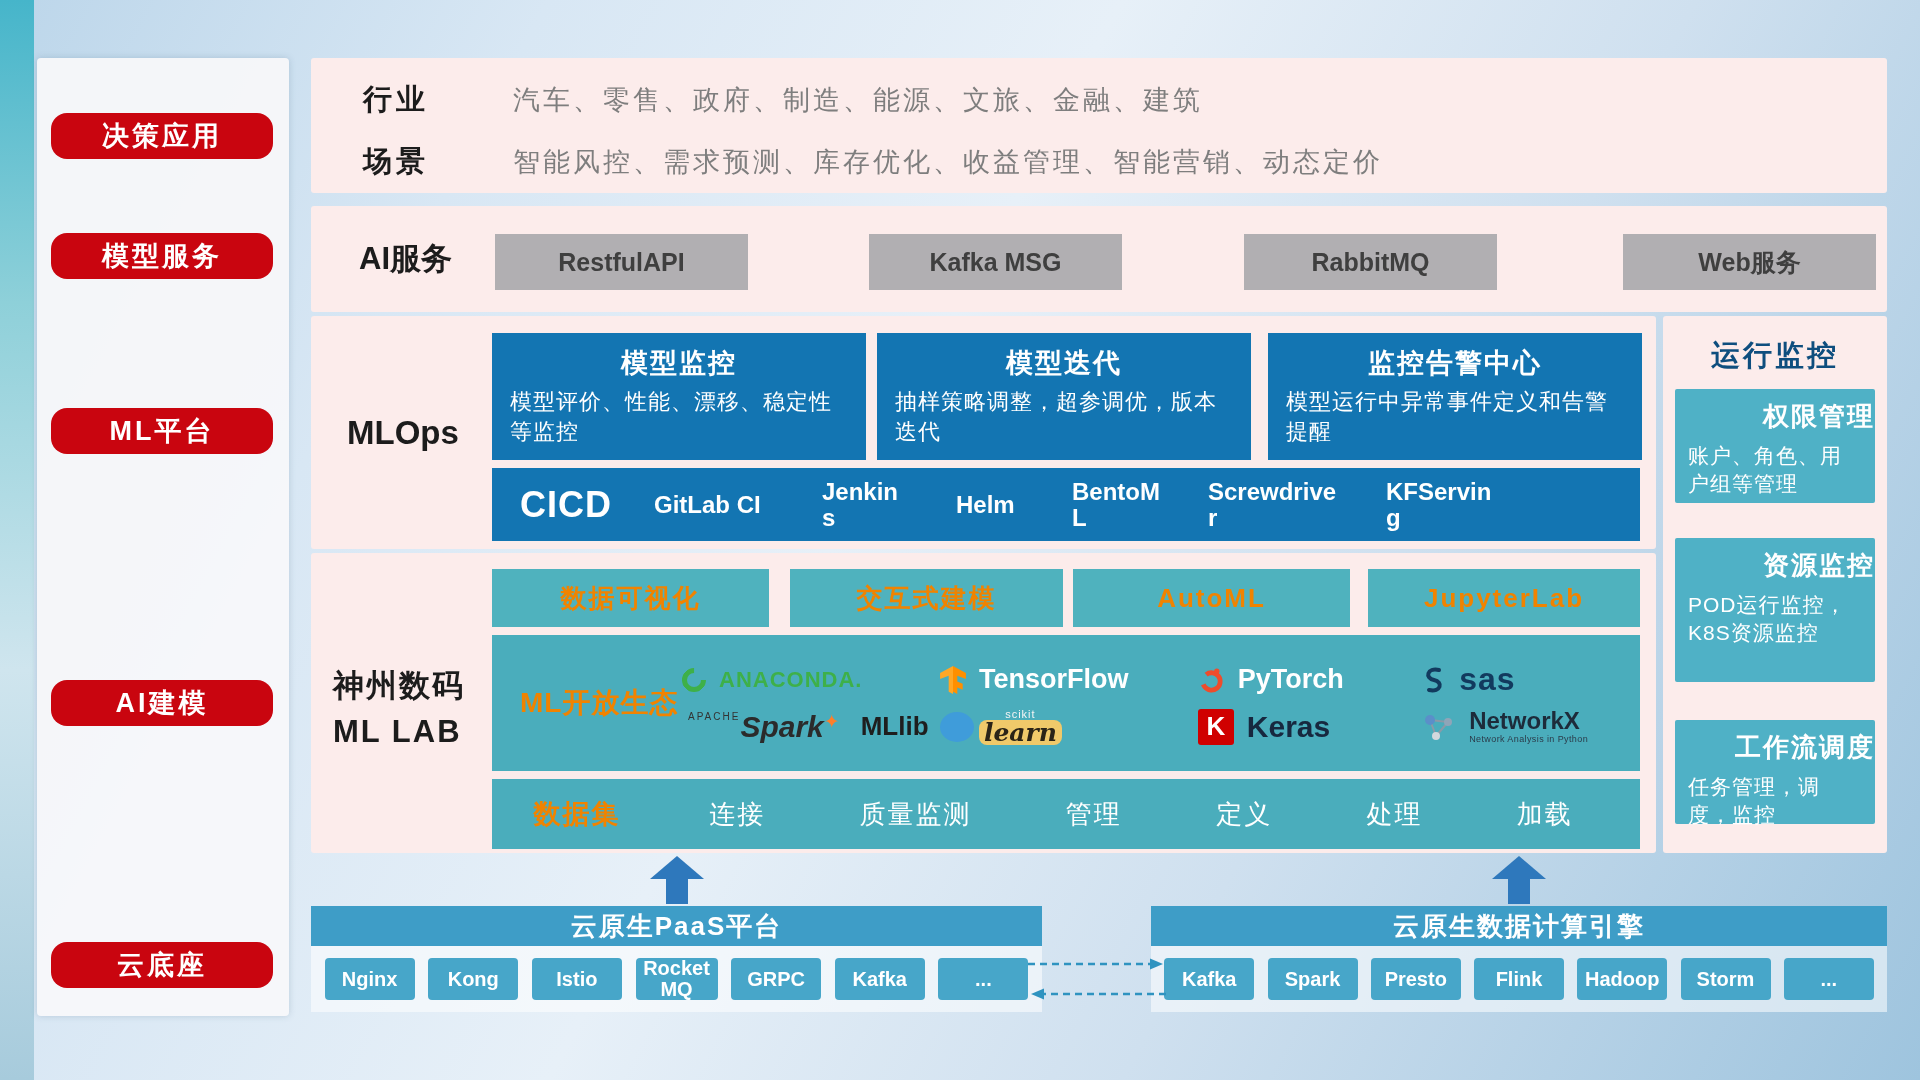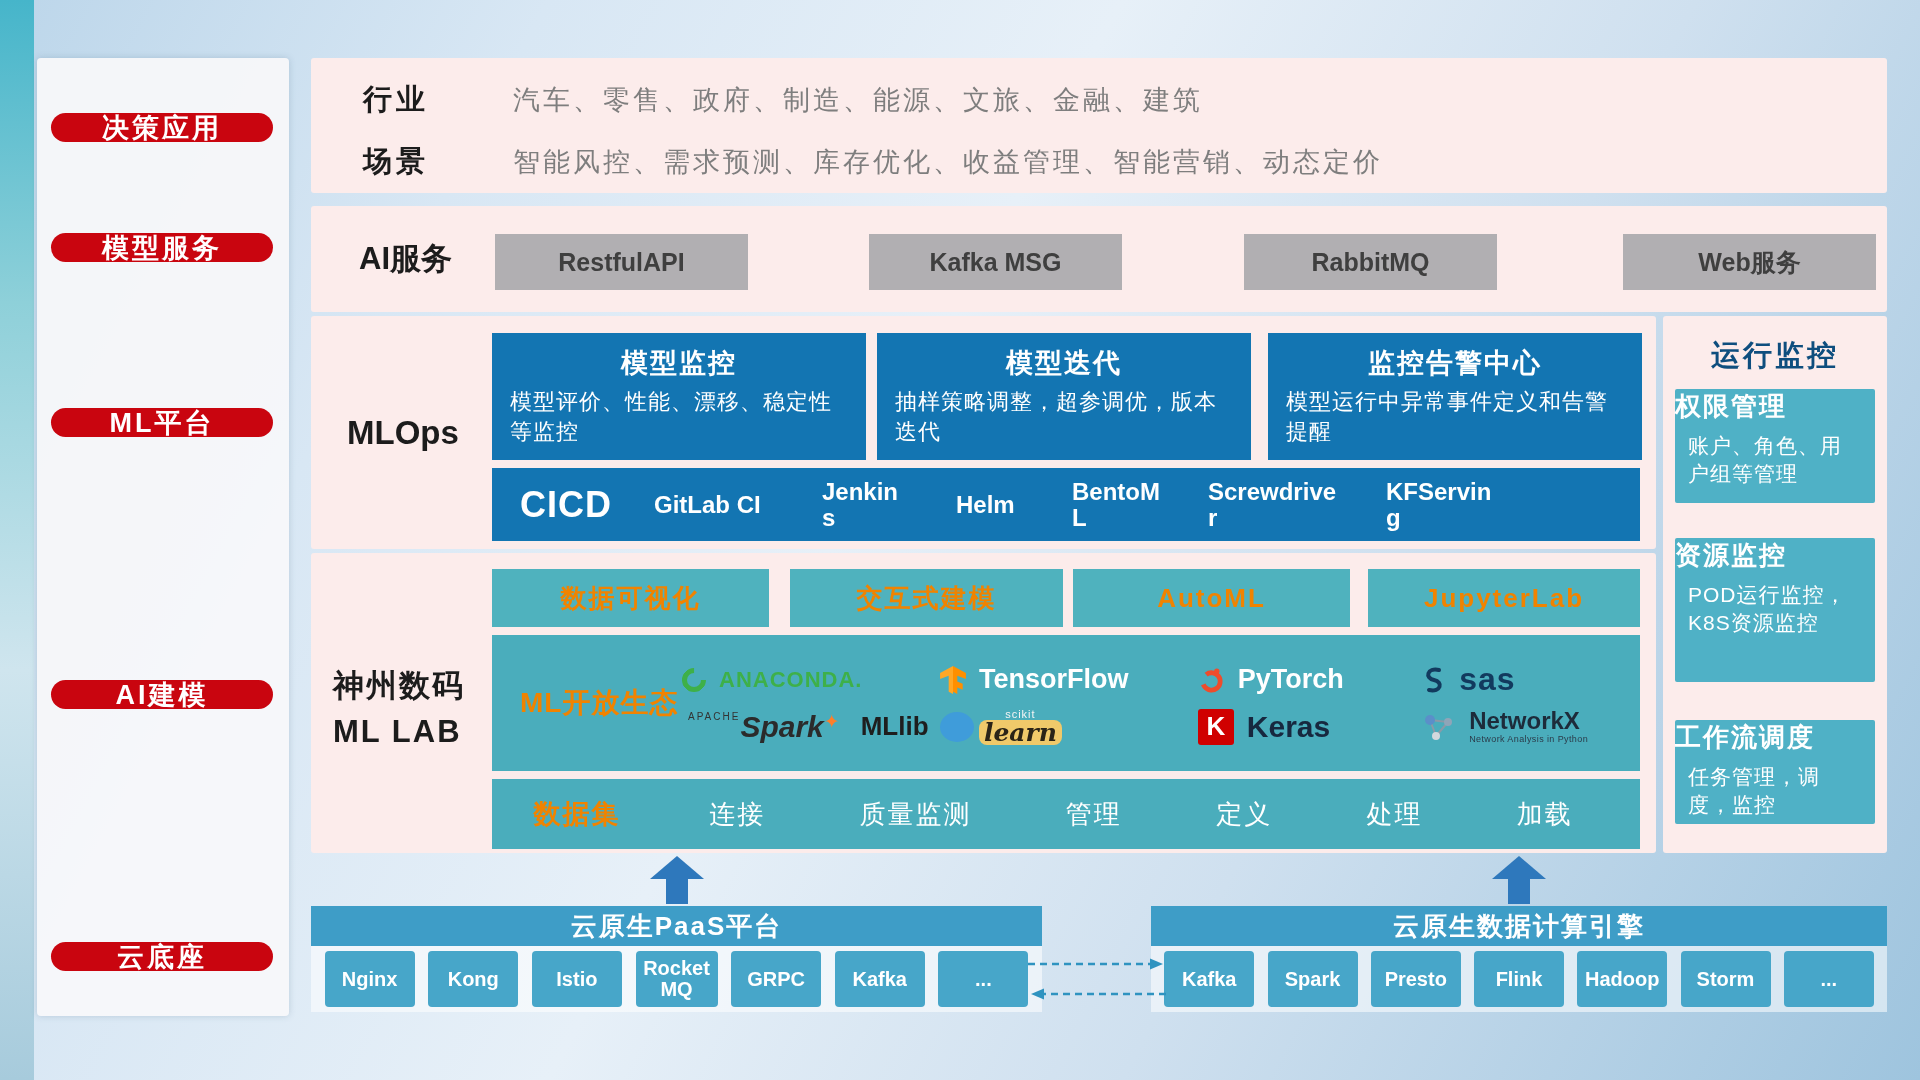--- a/index.html
+++ b/index.html
@@ -5,21 +5,21 @@
   *{margin:0;padding:0;box-sizing:border-box}
   body{font-family:"Liberation Sans","DejaVu Sans",sans-serif;background:#b9d2e6}
   .stage{position:relative;width:1920px;height:1080px;overflow:hidden;
     background:linear-gradient(118deg,#bcd6ea 0%,#d8e7f4 22%,#e7f0f8 45%,#cfe0ef 68%,#9ec4de 100%)}
   .stage::before{content:"";position:absolute;left:0;top:0;width:34px;height:100%;
     background:linear-gradient(#46b5ca 0%,#8ed0d9 28%,#cfe5ee 62%,#a7cbdc 100%)}
 
   
   .sidebar{position:absolute;left:37px;top:58px;width:252px;height:958px;
     background:rgba(247,248,250,.93);border-radius:4px;box-shadow:0 0 6px rgba(80,110,140,.25)}
-  .rail-chip{position:absolute;left:14px;width:222px;height:29px;background:#c9050f;color:#fff;
+  .rail-chip{position:absolute;left:14px;width:222px;height:46px;background:#c9050f;color:#fff;
     font-size:27px;font-weight:bold;letter-spacing:3px;display:flex;align-items:center;justify-content:center;border-radius:16px}
   .rc1{top:55px}.rc2{top:175px}.rc3{top:350px}.rc4{top:622px}.rc5{top:884px}
 
   .row,.col-monitor{position:absolute;background:#fceceb;border-radius:3px}
   .row-industry{left:311px;top:58px;width:1576px;height:135px}
   .row-service{left:311px;top:206px;width:1576px;height:106px}
   .row-mlops{left:311px;top:316px;width:1345px;height:233px}
   .row-mllab{left:311px;top:553px;width:1345px;height:300px}
   .col-monitor{left:1663px;top:316px;width:224px;height:537px}
 
@@ -78,33 +78,33 @@
   .nx-text{font-size:24px;font-weight:bold;color:#1d2b3a}
   .nx-sub{font-size:9px;color:#2b3b4a;letter-spacing:.4px}
   .dataset{position:absolute;left:181px;top:226px;width:1148px;height:70px;background:#4aadbc;display:flex;align-items:center}
   .ds-label{width:170px;text-align:center;color:#f08300;font-size:27px;font-weight:bold;letter-spacing:2px}
   .ds-items{flex:1;display:flex;justify-content:space-around;color:#fff;font-size:26px;letter-spacing:2px;padding-right:20px}
 
   
   .mon-title{position:absolute;top:20px;width:100%;text-align:center;font-size:29px;font-weight:bold;color:#0e4e7e;letter-spacing:3px}
   .mon-card{position:absolute;left:12px;width:200px;background:#4fb1c6;color:#fff;border-radius:2px}
   .mo1{top:73px;height:114px}.mo2{top:222px;height:144px}.mo3{top:404px;height:104px}
-  .mon-card-title{font-size:26px;font-weight:bold;text-align:left;margin-top:0;letter-spacing:2px}
+  .mon-card-title{font-size:26px;font-weight:bold;text-align:right;margin-top:10px;letter-spacing:2px}
   .mon-card-desc{font-size:21px;line-height:1.35;padding:8px 13px 0;letter-spacing:1px}
 
   
   .found-head{position:absolute;height:40px;background:#3e9dc7;color:#fff;font-size:26px;font-weight:bold;
     display:flex;align-items:center;justify-content:center;letter-spacing:2px}
   .head-paas{left:311px;top:906px;width:731px}
   .head-engine{left:1151px;top:906px;width:736px}
   .found-strip{position:absolute;top:946px;height:66px;background:rgba(255,255,255,.55);
     display:flex;align-items:center;justify-content:space-evenly}
   .strip-paas{left:311px;width:731px}
   .strip-engine{left:1151px;width:736px}
-  .chip{background:#47a6c9;color:#fff;font-weight:bold;font-size:20px;border-radius:4px;height:56px;width:90px;
+  .chip{background:#47a6c9;color:#fff;font-weight:bold;font-size:20px;border-radius:4px;height:42px;width:90px;
     display:flex;align-items:center;justify-content:center;text-align:center;line-height:1.05;padding:0 5px}
   .chip.narrow{width:82px;word-break:break-all}
 
   
   .up-arrow{position:absolute;width:54px;height:48px}
   .up-arrow::before{content:"";position:absolute;left:0;top:0;width:0;height:0;
     border-left:27px solid transparent;border-right:27px solid transparent;border-bottom:23px solid #2e78bc}
   .up-arrow::after{content:"";position:absolute;left:16px;top:23px;width:22px;height:25px;background:#2e78bc}
   .up1{left:650px;top:856px}.up2{left:1492px;top:856px}
   .dash-svg{position:absolute;left:1022px;top:950px}

